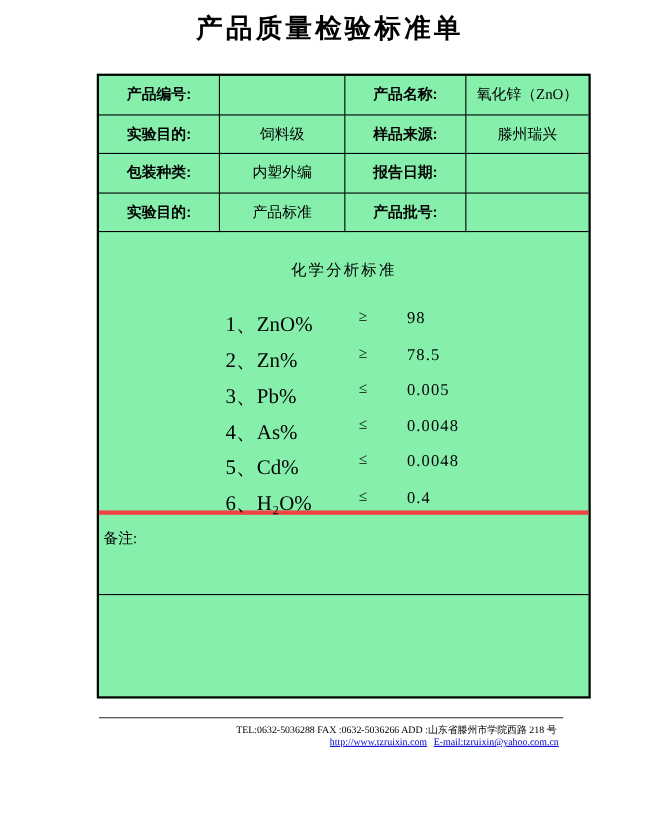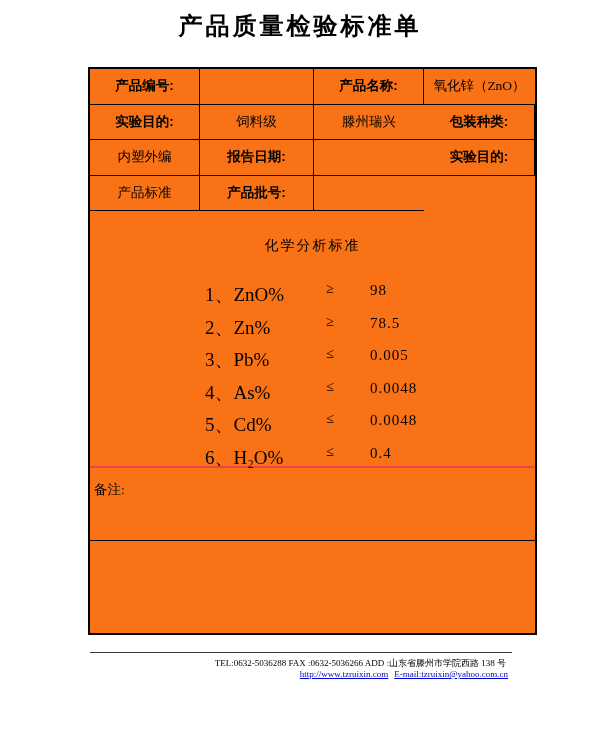--- a/index.html
+++ b/index.html
@@ -17,21 +17,21 @@
     text-align:center;
     font-family:"Liberation Sans","DejaVu Sans",sans-serif;
     font-weight:bold;font-size:24px;letter-spacing:3px;
   }
   
   .main-table{
     position:absolute;left:88px;top:67px;
     width:449px;height:568px;
     border:2px solid #000;
     box-sizing:border-box;
-    background:#f97316;
+    background:#86efac;
   }
   .info-grid{
     display:grid;
     grid-template-columns:110px 114px 110px 1fr;
     grid-auto-rows:35.5px;
   }
   .cell{
     border-right:1px solid #000;
     border-bottom:1px solid #000;
     display:flex;align-items:center;justify-content:center;
@@ -39,21 +39,21 @@
     font-size:13.5px;
     overflow:hidden;white-space:nowrap;
   }
   .cell.c4{border-right:none;}
   .cell.lbl{
     font-family:"Liberation Sans","DejaVu Sans",sans-serif;
     font-weight:bold;font-size:13.5px;
   }
   
   .analysis-cell{
-    height:257px;border-bottom:2px solid #ef4444;box-sizing:border-box;
+    height:257px;border-bottom:4px solid #ef4444;box-sizing:border-box;
     position:relative;
   }
   .analysis-heading{
     position:absolute;top:26px;left:0;width:100%;
     text-align:center;font-size:14px;letter-spacing:2px;
   }
   .analysis-list{position:absolute;top:63px;left:0;width:100%;}
   .analysis-row{position:relative;height:32.5px;}
   .an-name{position:absolute;left:115px;top:8px;width:110px;font-size:19px;text-align:left;}
   .an-op{position:absolute;left:215px;top:7px;width:50px;font-size:14px;text-align:center;}
@@ -97,20 +97,21 @@
 
   <div class="info-grid">
 
     <div class="cell lbl c1">产品编号:</div>
     <div class="cell val c2"></div>
     <div class="cell lbl c3">产品名称:</div>
     <div class="cell val c4">氧化锌（ZnO）</div>
 
     <div class="cell lbl c1">实验目的:</div>
     <div class="cell val c2">饲料级</div>
+    <div class="cell lbl c3">样品来源:</div>
     <div class="cell val c4">滕州瑞兴</div>
 
     <div class="cell lbl c1">包装种类:</div>
     <div class="cell val c2">内塑外编</div>
     <div class="cell lbl c3">报告日期:</div>
     <div class="cell val c4"></div>
 
     <div class="cell lbl c1">实验目的:</div>
     <div class="cell val c2">产品标准</div>
     <div class="cell lbl c3">产品批号:</div>
@@ -154,16 +155,16 @@
   </div>
 
   <div class="remarks-cell">
     <span class="remarks-label">备注:</span>
   </div>
 
 
 </div>
 
 <div class="footer-rule"></div>
-<div class="footer-contact">TEL:0632-5036288    FAX :0632-5036266 ADD :山东省滕州市学院西路 138 号</div>
+<div class="footer-contact">TEL:0632-5036288    FAX :0632-5036266 ADD :山东省滕州市学院西路 218 号</div>
 <div class="footer-links">
   <a>http://www.tzruixin.com</a><span class="gap"></span><a>E-mail:tzruixin@yahoo.com.cn</a>
 </div>
 
 </body></html>

